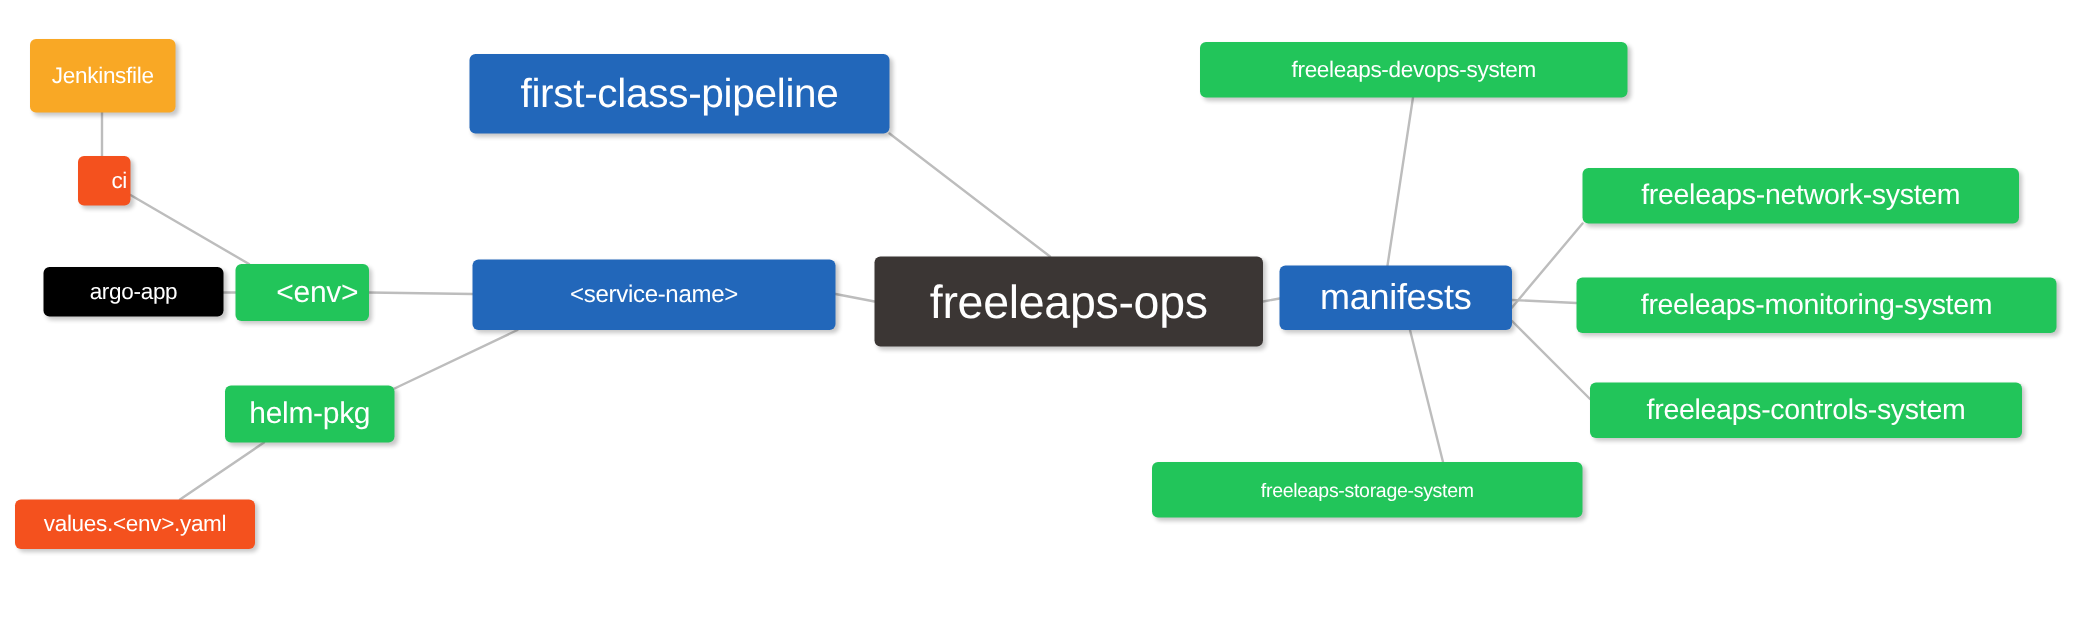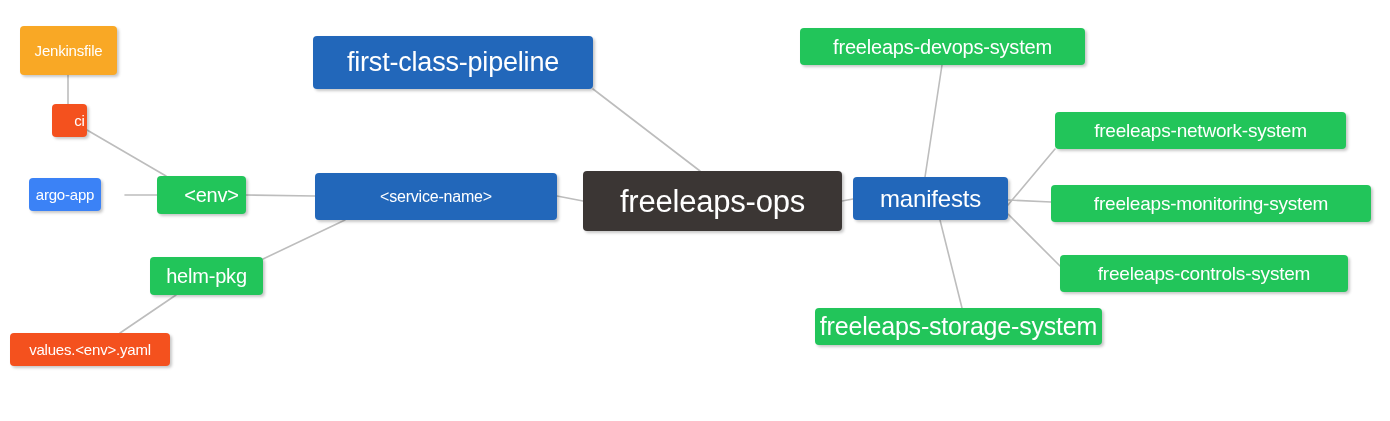--- a/index.html
+++ b/index.html
@@ -59,21 +59,21 @@
       <path d="M 1008 214 L 1060 266" stroke="#bdbdbd" stroke-width="1.6" fill="none" stroke-linecap="round"></path>
       <path d="M 940 220 L 962 308" stroke="#bdbdbd" stroke-width="1.6" fill="none" stroke-linecap="round"></path>
     </svg>
   <div id="node-layer">
       <div class="node" style="left: 20px; top: 26px; width: 97px; height: 49px; background: rgb(249, 168, 37); font-size: 15px;">
         <span>Jenkinsfile</span>
       </div>
       <div class="node" style="left: 52px; top: 104px; width: 35px; height: 33px; background: rgb(244, 81, 30); font-size: 15px; padding-left: 20px;">
         <span>ci</span>
       </div>
-      <div class="node" style="left: 29px; top: 178px; width: 72px; height: 33px; background: #3b82f6; font-size: 15px;">
+      <div class="node" style="left: 29px; top: 178px; width: 120px; height: 33px; background: #000000; font-size: 15px;">
         <span>argo-app</span>
       </div>
       <div class="node" style="left: 157px; top: 176px; width: 89px; height: 38px; background: rgb(34, 197, 90); font-size: 20px; padding-left: 20px;">
         <span>&lt;env&gt;</span>
       </div>
       <div class="node" style="left: 150px; top: 257px; width: 113px; height: 38px; background: rgb(34, 197, 90); font-size: 20px;">
         <span>helm-pkg</span>
       </div>
       <div class="node" style="left: 10px; top: 333px; width: 160px; height: 33px; background: rgb(244, 81, 30); font-size: 15px;">
         <span>values.&lt;env&gt;.yaml</span>
@@ -83,29 +83,29 @@
       </div>
       <div class="node" style="left: 315px; top: 173px; width: 242px; height: 47px; background: rgb(34, 103, 186); font-size: 16px;">
         <span>&lt;service-name&gt;</span>
       </div>
       <div class="node" style="left: 583px; top: 171px; width: 259px; height: 60px; background: rgb(59, 54, 52); font-size: 31px;">
         <span>freeleaps-ops</span>
       </div>
       <div class="node" style="left: 853px; top: 177px; width: 155px; height: 43px; background: rgb(34, 103, 186); font-size: 24px; justify-content: center;">
         <span>manifests</span>
       </div>
-      <div class="node" style="left: 800px; top: 28px; width: 285px; height: 37px; background: rgb(34, 197, 90); font-size: 20px;">
+      <div class="node" style="left: 800px; top: 28px; width: 285px; height: 37px; background: rgb(34, 197, 90); font-size: 15px;">
         <span>freeleaps-devops-system</span>
       </div>
       <div class="node" style="left: 1055px; top: 112px; width: 291px; height: 37px; background: rgb(34, 197, 90); font-size: 19px;">
         <span>freeleaps-network-system</span>
       </div>
       <div class="node" style="left: 1051px; top: 185px; width: 320px; height: 37px; background: rgb(34, 197, 90); font-size: 19px;">
         <span>freeleaps-monitoring-system</span>
       </div>
       <div class="node" style="left: 1060px; top: 255px; width: 288px; height: 37px; background: rgb(34, 197, 90); font-size: 19px;">
         <span>freeleaps-controls-system</span>
       </div>
-      <div class="node" style="left: 815px; top: 308px; width: 287px; height: 37px; background: rgb(34, 197, 90); font-size: 25px;">
+      <div class="node" style="left: 768px; top: 308px; width: 287px; height: 37px; background: rgb(34, 197, 90); font-size: 13px;">
         <span>freeleaps-storage-system</span>
       </div>
     </div>
 </div>
 
 </body></html>

